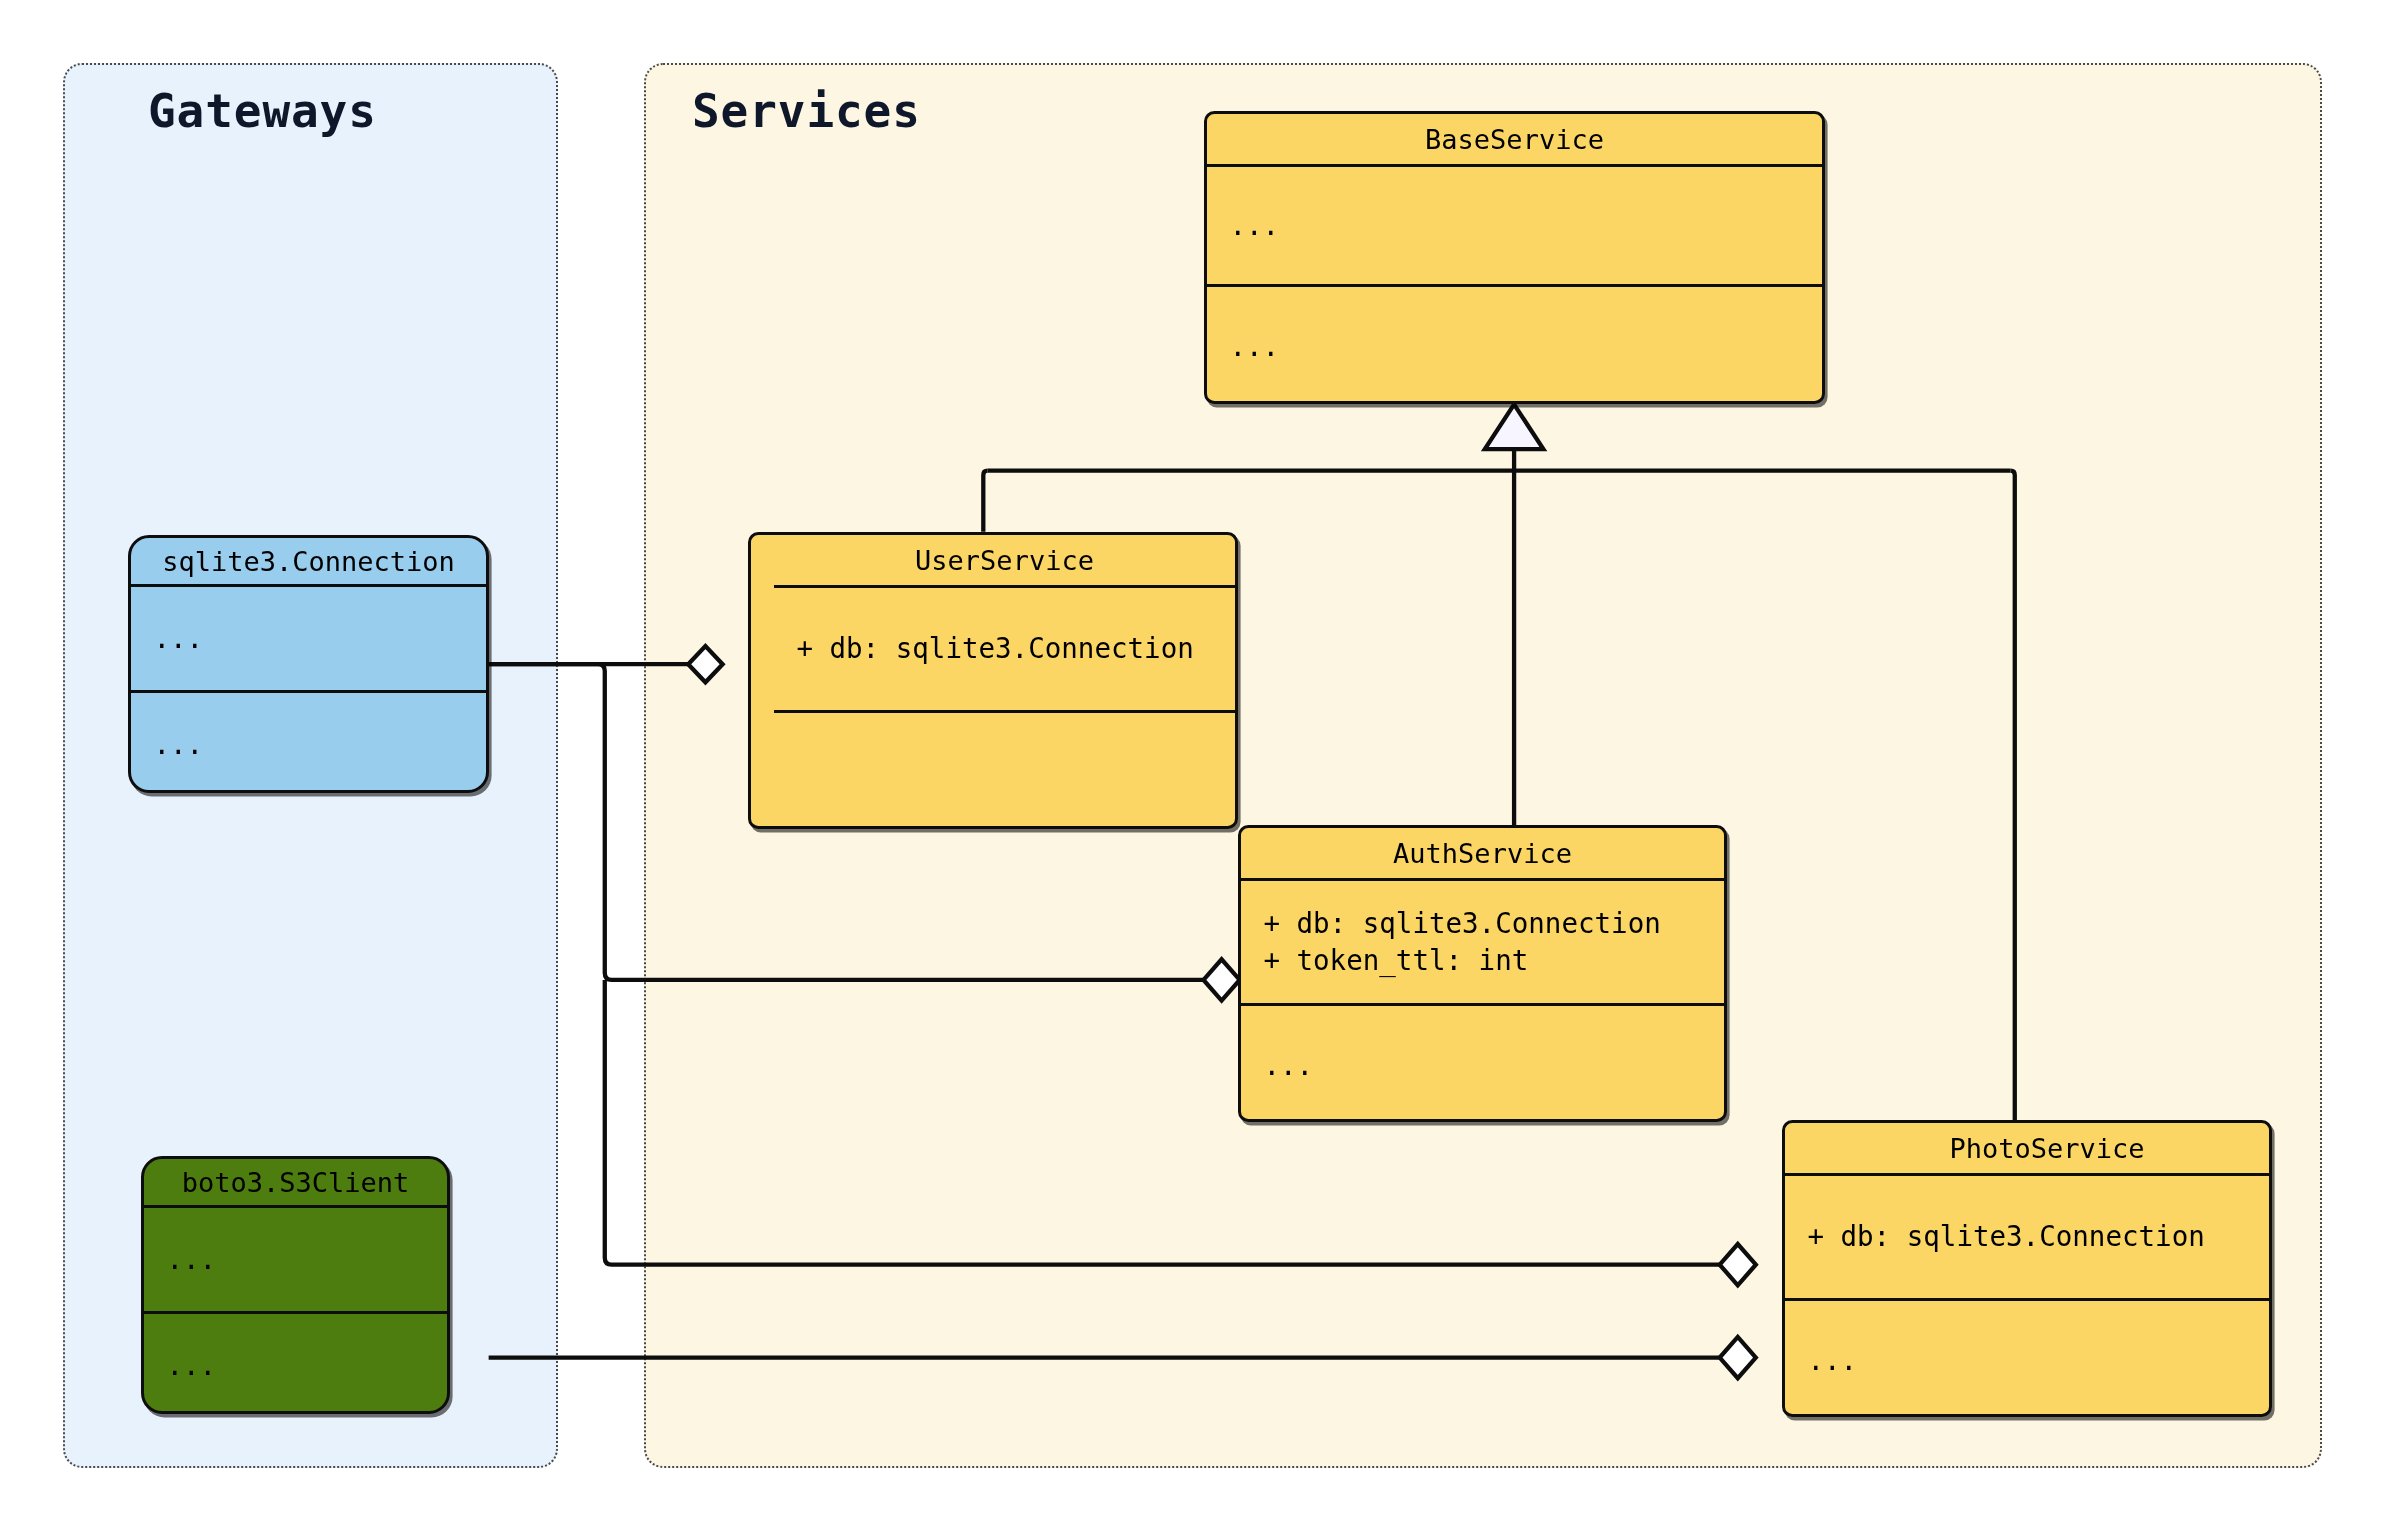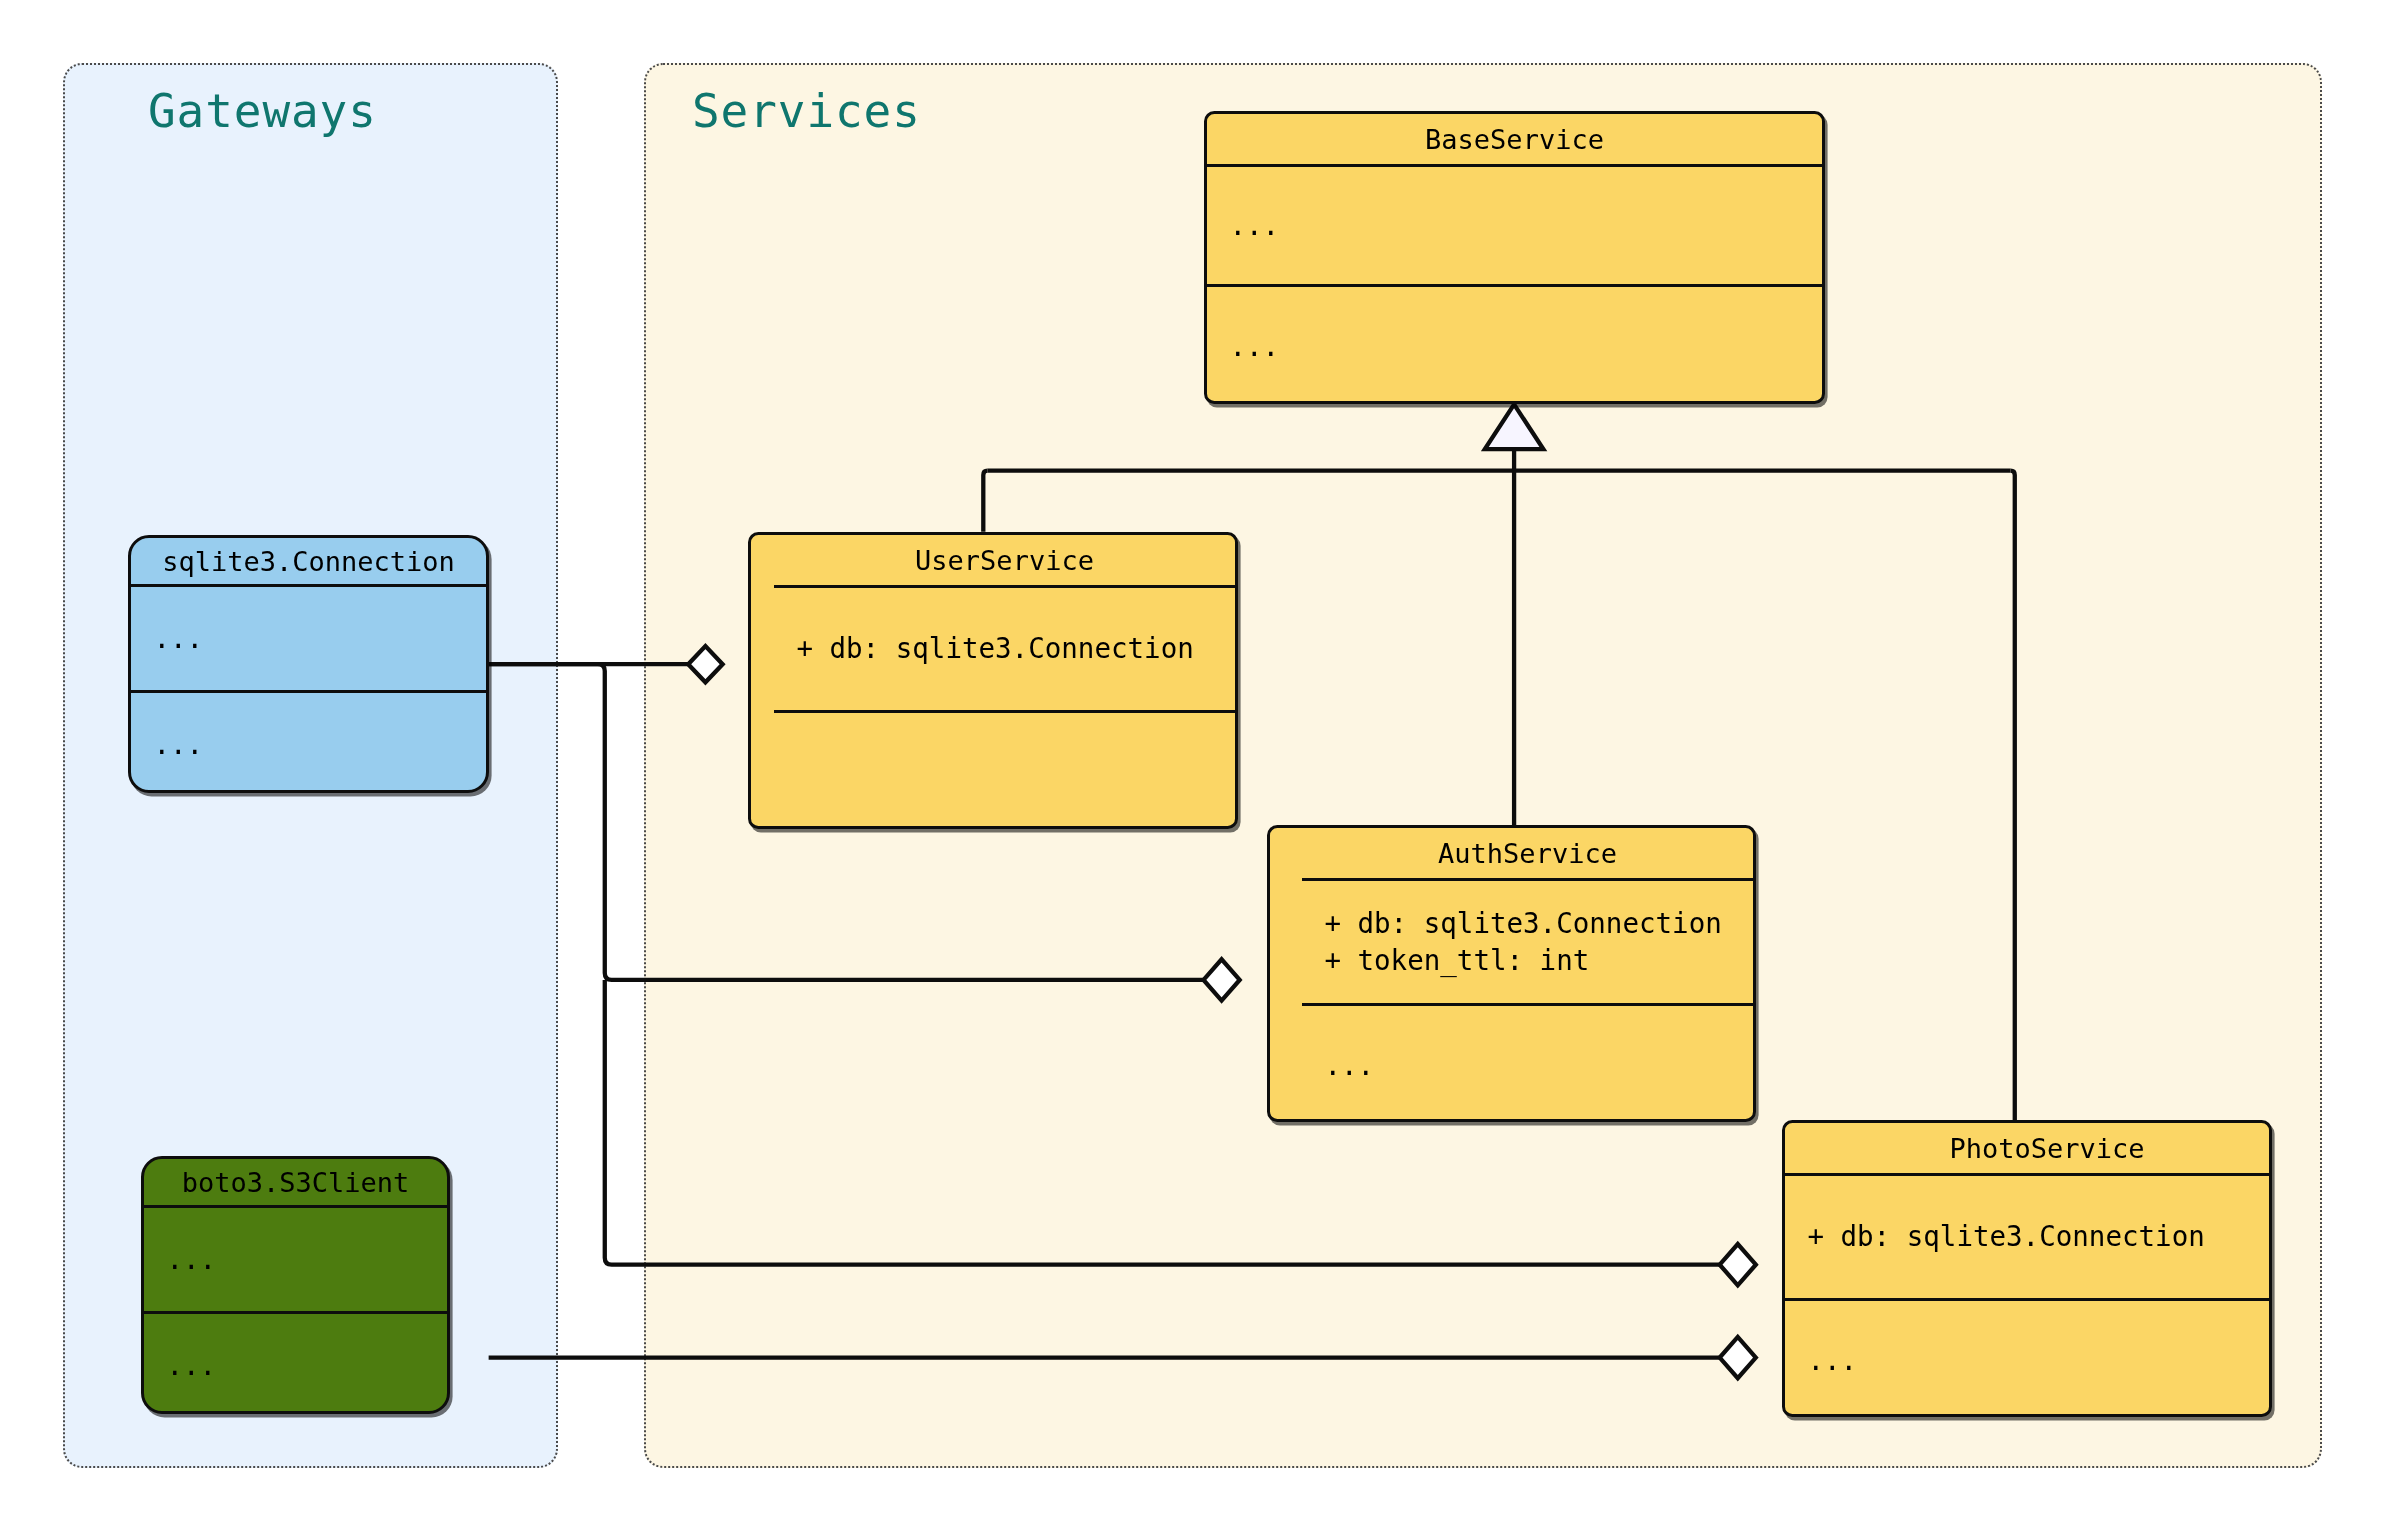--- a/index.html
+++ b/index.html
@@ -18,23 +18,23 @@
   
   .panel {
     position: absolute;
     border: 2.6px dotted #4a4a4a;
     border-radius: 19px;
     box-sizing: border-box;
   }
   .panel-title {
     position: absolute;
     font-size: 46px;
-    font-weight: normal;
+    font-weight: bold;
     letter-spacing: 0.9px;
-    color: #0f766e;
+    color: #0f172a;
     white-space: nowrap;
   }
   
   .uml {
     position: absolute;
     box-sizing: border-box;
     border: 3.4px solid #0d0d0d;
     border-radius: 10.3px;
     overflow: hidden;
     box-shadow: 2.6px 3.4px 0 rgba(0,0,0,0.55);
@@ -143,21 +143,21 @@
       <div class="uml svc" style="left: 1204px; top: 111px; width: 621px; height: 293px; background: rgb(251, 214, 101);">
         <div class="row-title" style="height: 50px; font-size: 27px;">BaseService</div>
         <div class="row-body" style="height: 120px; padding: 0px 22.4px; font-size: 27.5px;"><div class="line">...</div></div>
         <div class="row-body" style="height: 122px; padding: 0px 22.4px; font-size: 27.5px;"><div class="line">...</div></div>
       </div>
       <div class="uml svc" style="left: 748px; top: 532px; width: 490px; height: 297px; background: rgb(251, 214, 101); padding-left: 23px;">
         <div class="row-title" style="height: 50px; font-size: 27px;">UserService</div>
         <div class="row-body" style="height: 125px; padding: 0px 22.4px; font-size: 27.5px;"><div class="line">+ db: sqlite3.Connection</div></div>
         <div class="row-body" style="height: 122px; padding: 0px 22.4px; font-size: 27.5px;"></div>
       </div>
-      <div class="uml svc" style="left: 1267px; top: 825px; width: 489px; height: 297px; background: rgb(251, 214, 101); padding-left: 32px;">
+      <div class="uml svc" style="left: 1238px; top: 825px; width: 489px; height: 297px; background: rgb(251, 214, 101);">
         <div class="row-title" style="height: 50px; font-size: 27px;">AuthService</div>
         <div class="row-body" style="height: 125px; padding: 0px 22.4px; font-size: 27.5px;"><div class="line">+ db: sqlite3.Connection</div><div class="line">+ token_ttl: int</div></div>
         <div class="row-body" style="height: 122px; padding: 0px 22.4px; font-size: 27.5px;"><div class="line">...</div></div>
       </div>
       <div class="uml svc" style="left: 1782px; top: 1120px; width: 490px; height: 297px; background: rgb(251, 214, 101);">
         <div class="row-title" style="height: 50px; font-size: 27px; padding-left: 40px;">PhotoService</div>
         <div class="row-body" style="height: 125px; padding: 0px 22.4px; font-size: 27.5px;"><div class="line">+ db: sqlite3.Connection</div></div>
         <div class="row-body" style="height: 122px; padding: 0px 22.4px; font-size: 27.5px;"><div class="line">...</div></div>
       </div>
       <div class="uml gw" style="left: 128px; top: 535px; width: 361px; height: 258px; background: rgb(152, 205, 238);">

